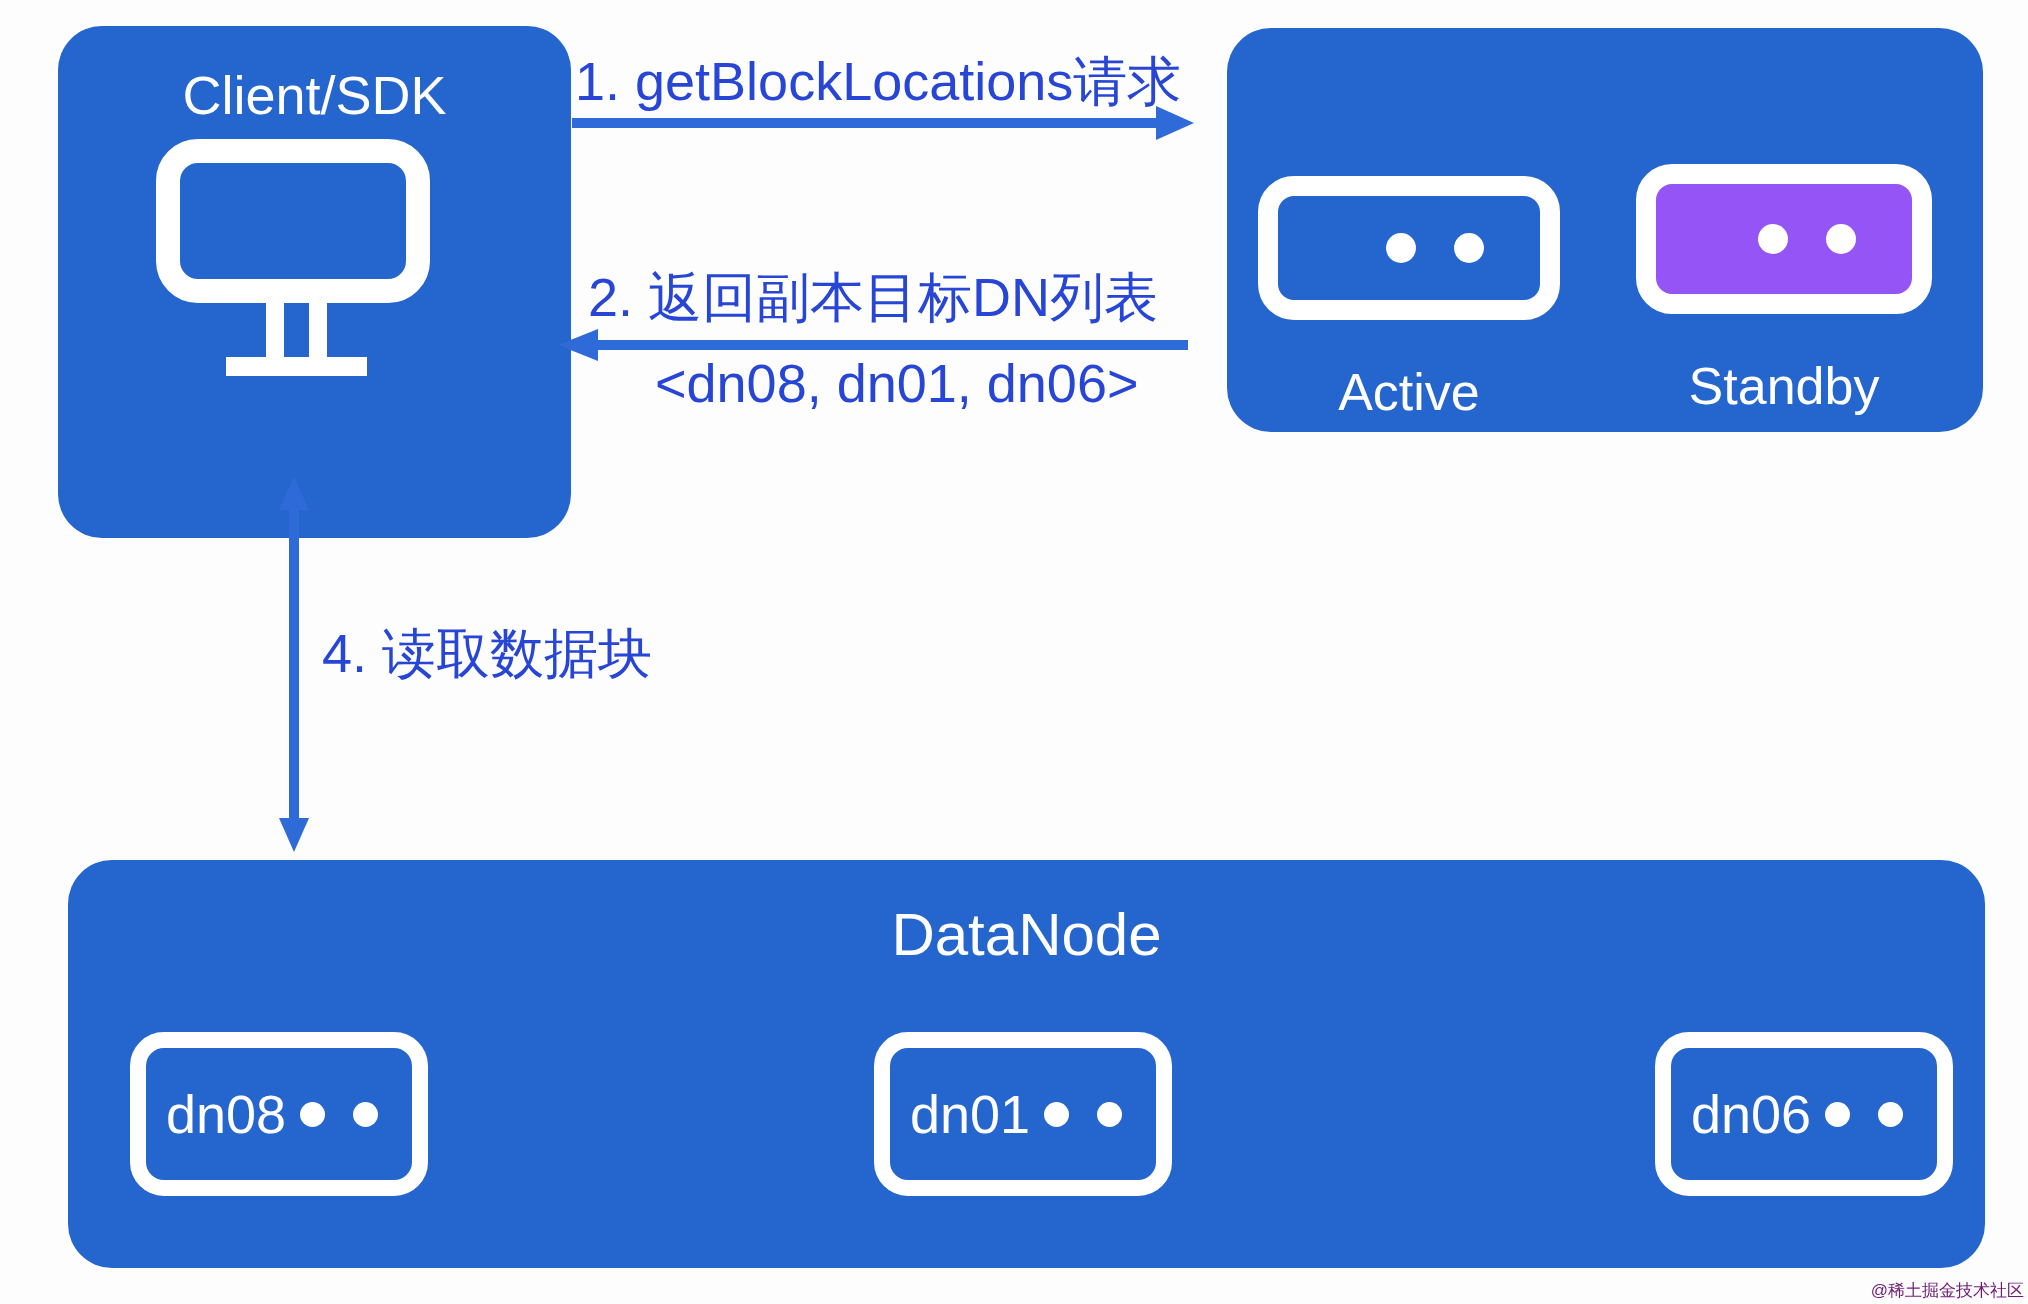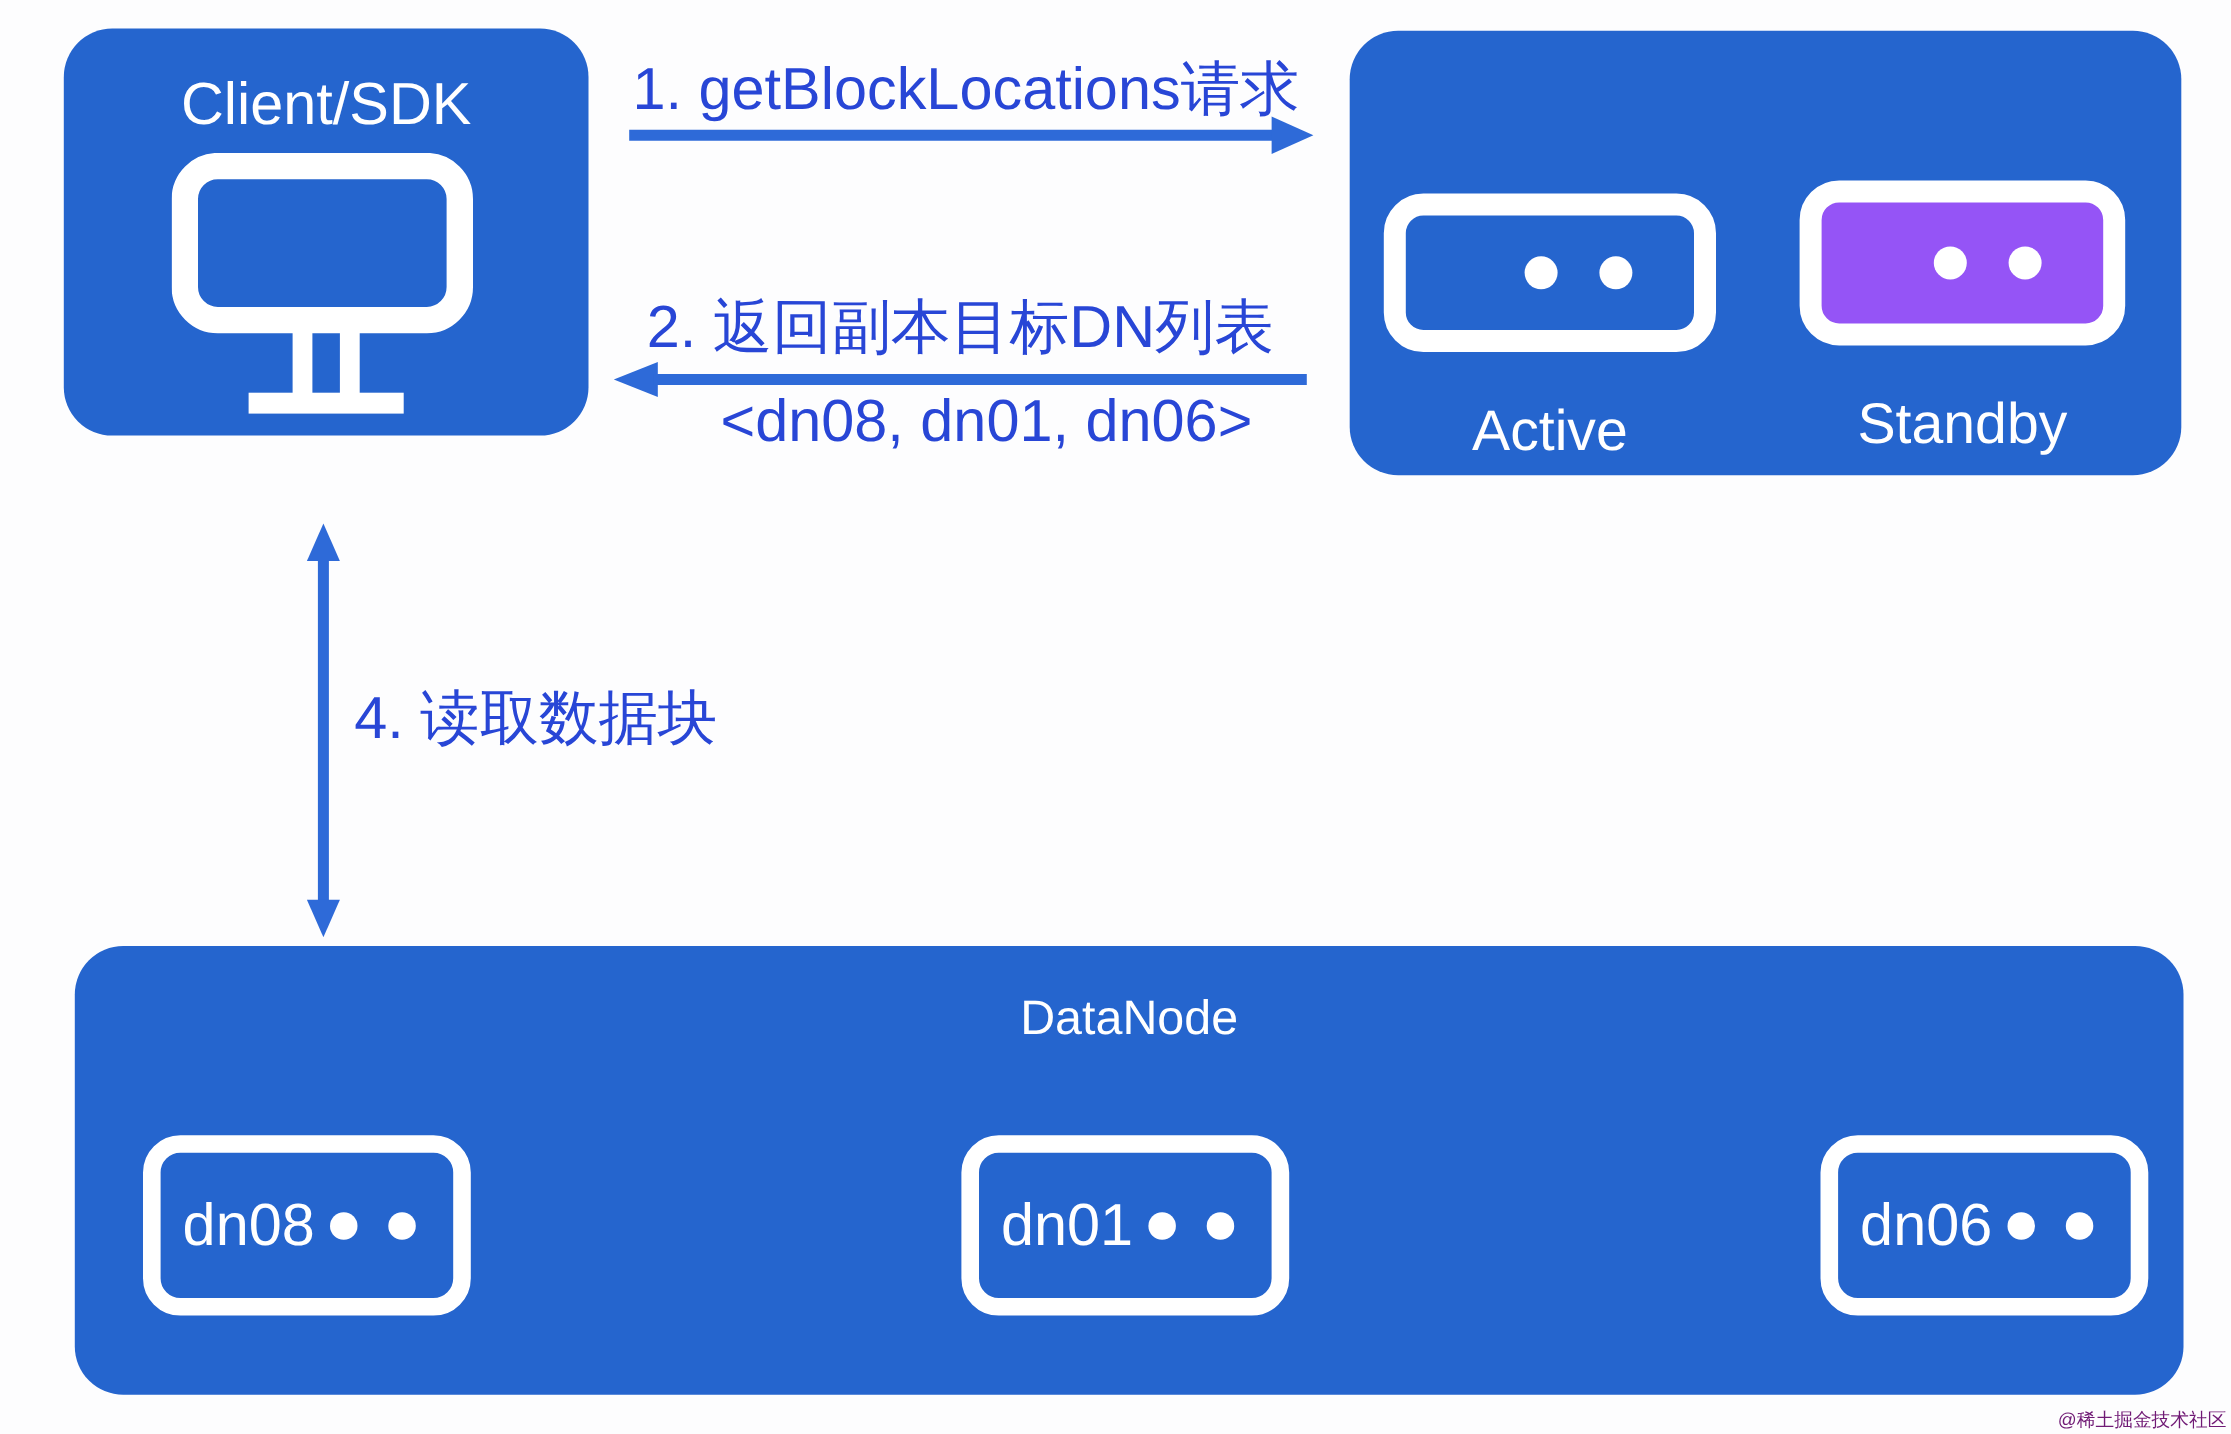--- a/index.html
+++ b/index.html
@@ -12,35 +12,35 @@
     font-family: "Liberation Sans", sans-serif;
   }
 
   
   .panel {
     position: absolute;
     background: #2565CE;
     border-radius: 44px;
     color: #ffffff;
   }
-  .panel.client   { left: 58px;   top: 26px;  width: 477px;  height: 370px; }
+  .panel.client   { left: 58px;   top: 26px;  width: 477px;  height: 512px; padding-left: 36px; }
   .panel.namenode { left: 1227px; top: 28px;  width: 756px;  height: 404px; }
   .panel.datanode { left: 68px;   top: 860px; width: 1917px; height: 408px; }
 
   .panel-title {
     position: absolute;
     left: 0; right: 0;
     text-align: center;
     color: #ffffff;
     line-height: 1.1;
     white-space: nowrap;
   }
   .client-title   { top: 40px; font-size: 54px; }
   .namenode-title { top: 36px; font-size: 60px; }
-  .datanode-title { top: 42px; font-size: 44px; }
+  .datanode-title { top: 42px; font-size: 60px; }
 
   
   .monitor { position: absolute; left: 98px; top: 113px; }
 
   
   .server {
     position: absolute;
     box-sizing: border-box;
     border: 20px solid #ffffff;
     border-radius: 36px;

